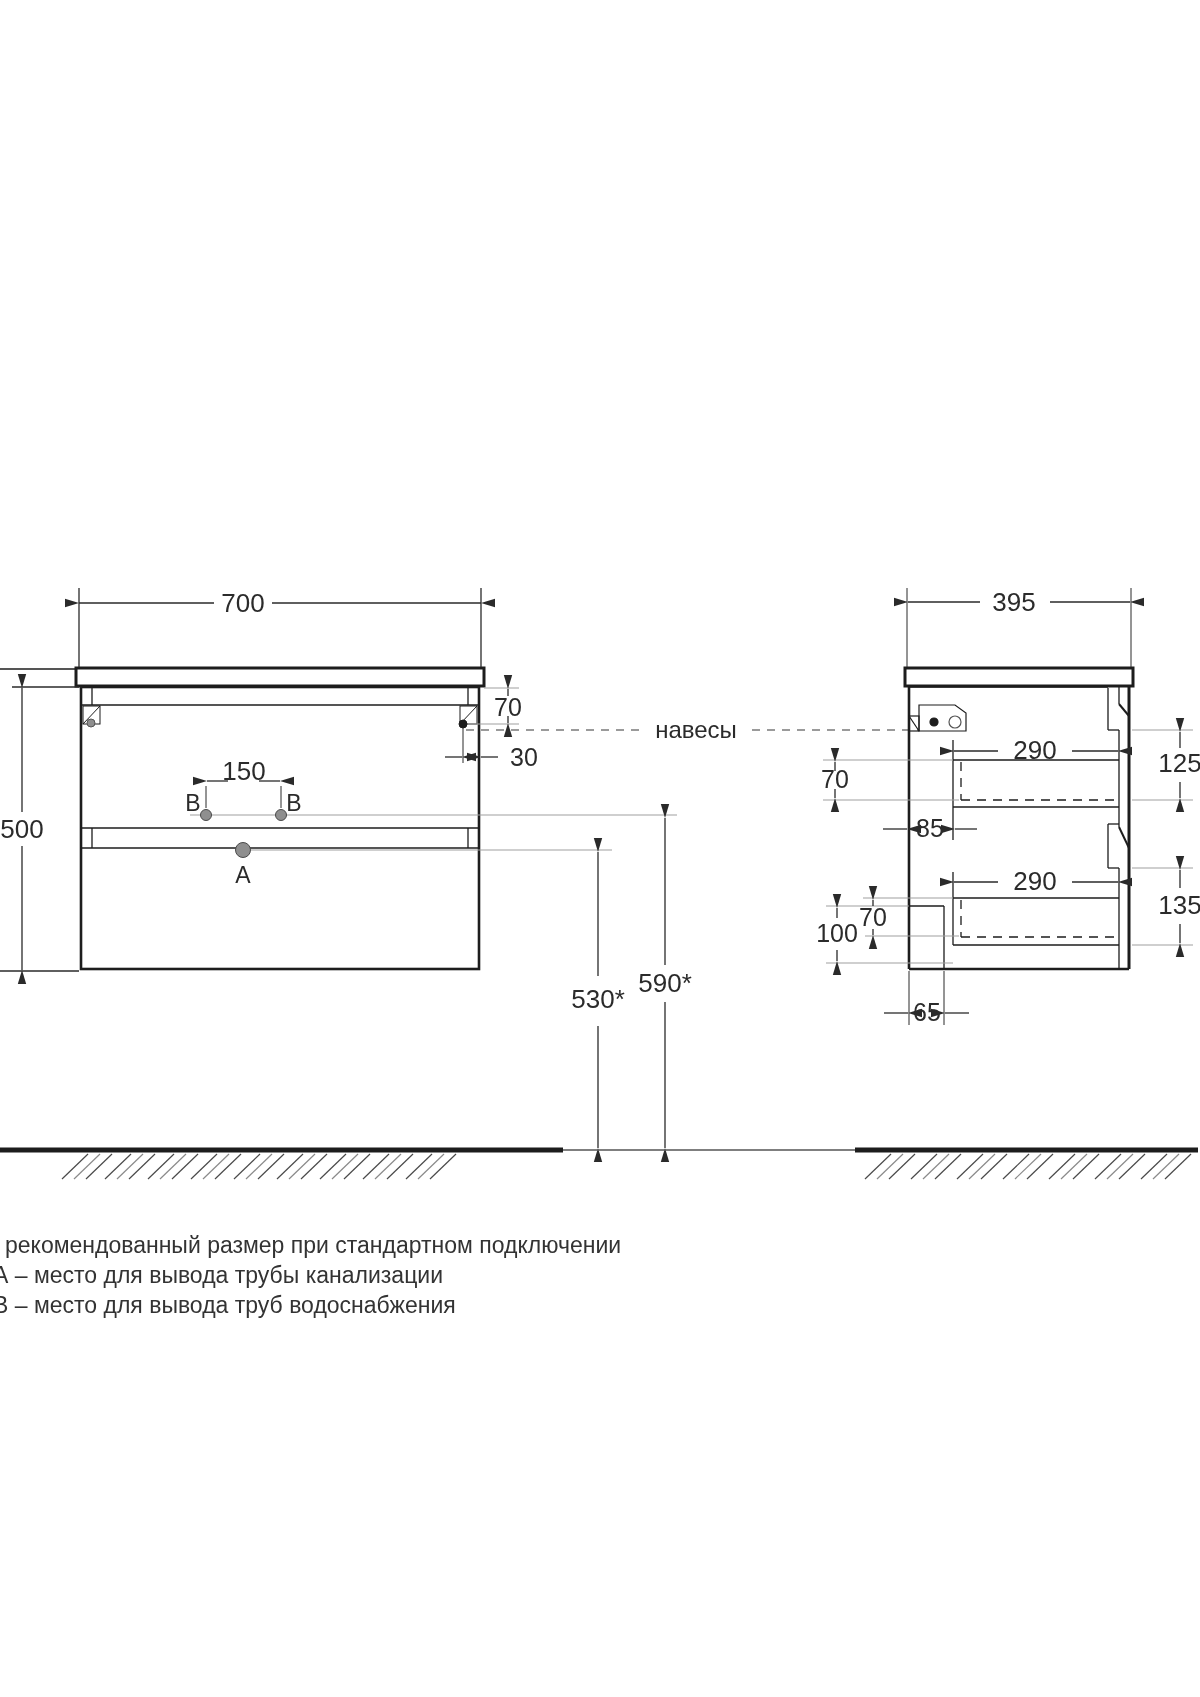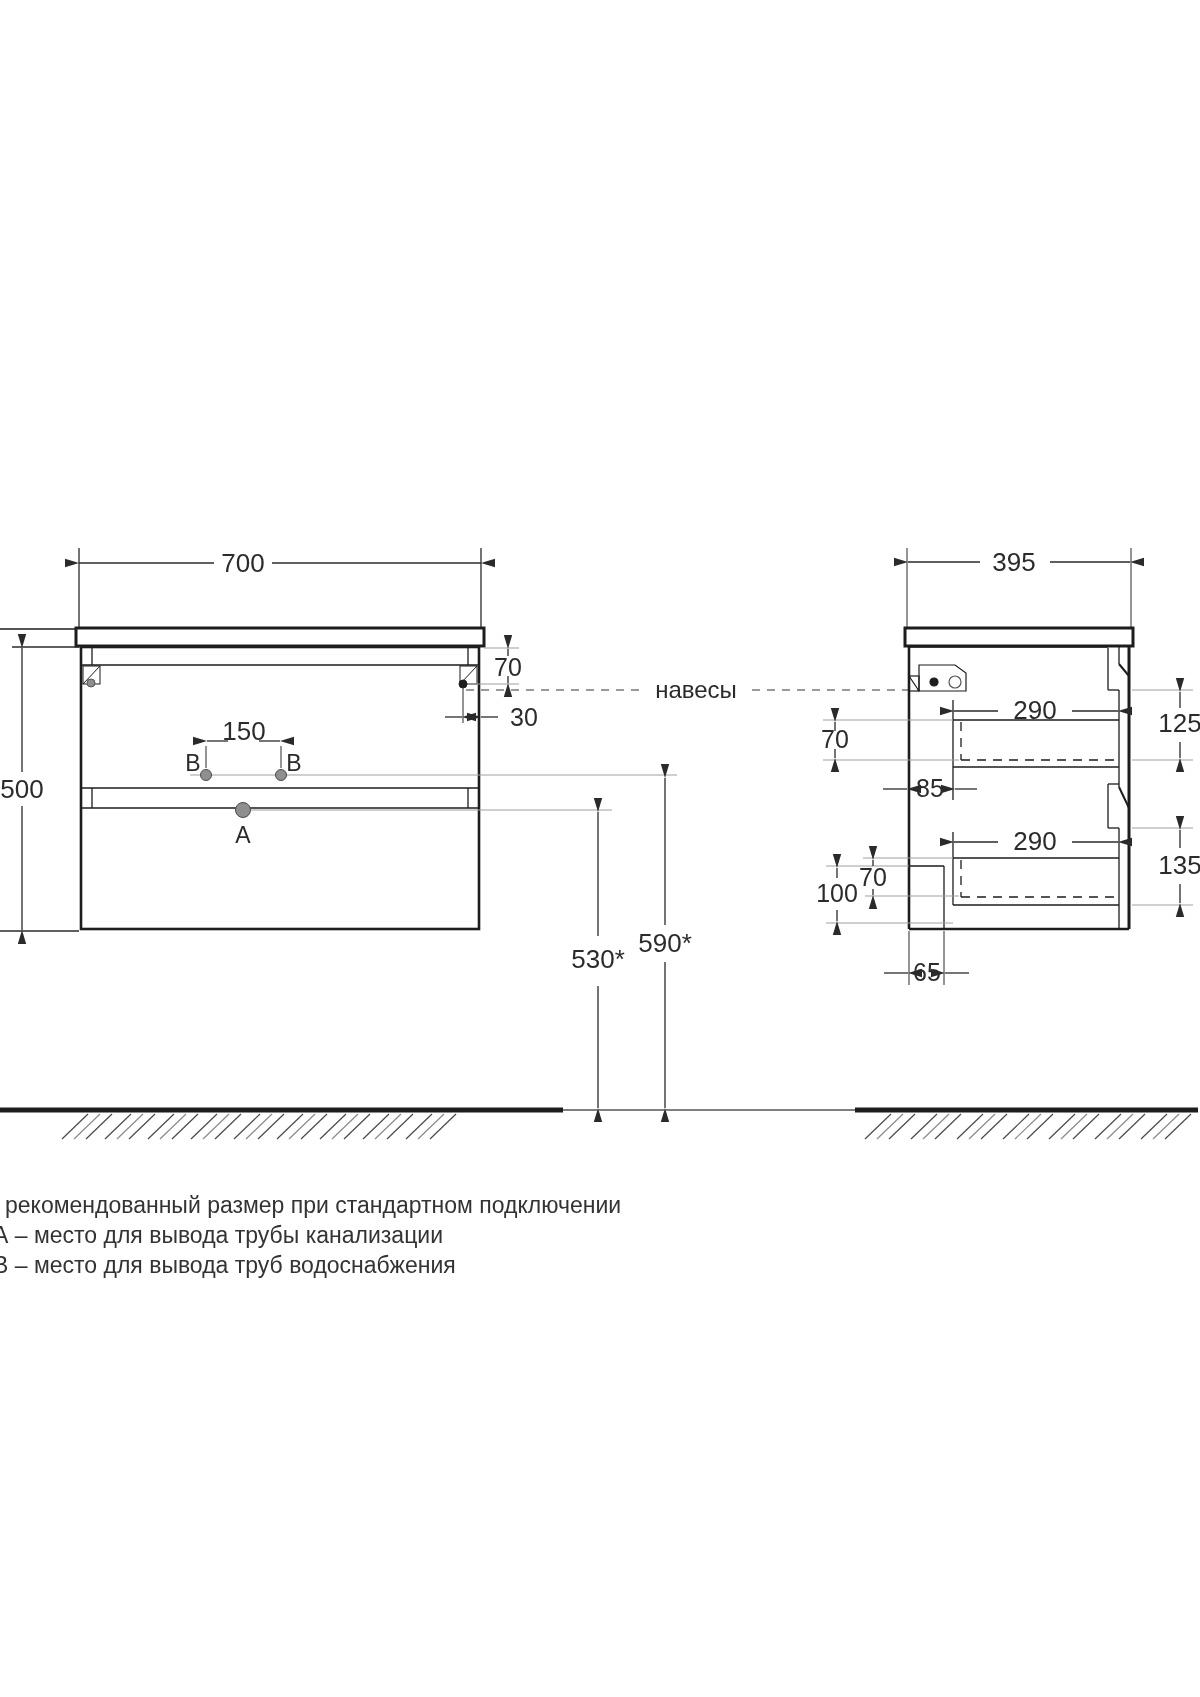--- a/index.html
+++ b/index.html
@@ -1,17 +1,17 @@
 <!DOCTYPE html>
 <html><head>
 <meta charset="utf-8">
 <style>
   html,body{margin:0;padding:0;background:#ffffff;}
   .page{position:relative;width:1200px;height:1448px;background:#fff;overflow:hidden;
-        font-family:"Liberation Sans","DejaVu Sans",sans-serif;}
+        font-family:"Liberation Sans","DejaVu Sans",sans-serif;margin-top:40px;}
   svg text{font-family:"Liberation Sans","DejaVu Sans",sans-serif;fill:#2b2b2b;}
   .dimtxt{font-size:26px;}
   .dimtxt-s{font-size:25px;}
   .ptlbl{font-size:23px;}
   .note{font-size:24px;}
   .legend{font-size:23px;fill:#333;}
 </style>
 </head>
 <body>
 

